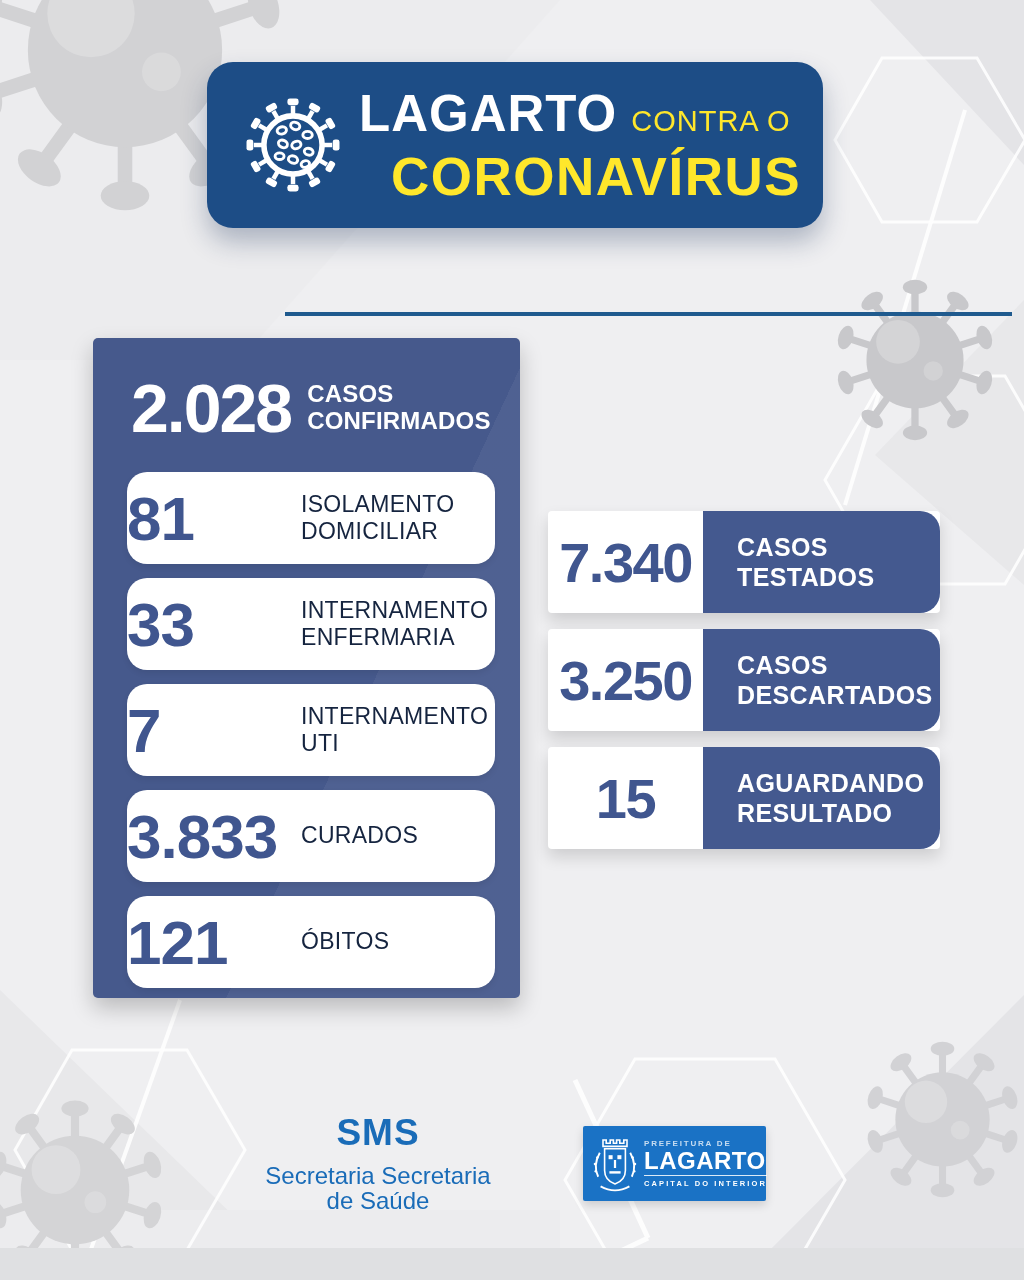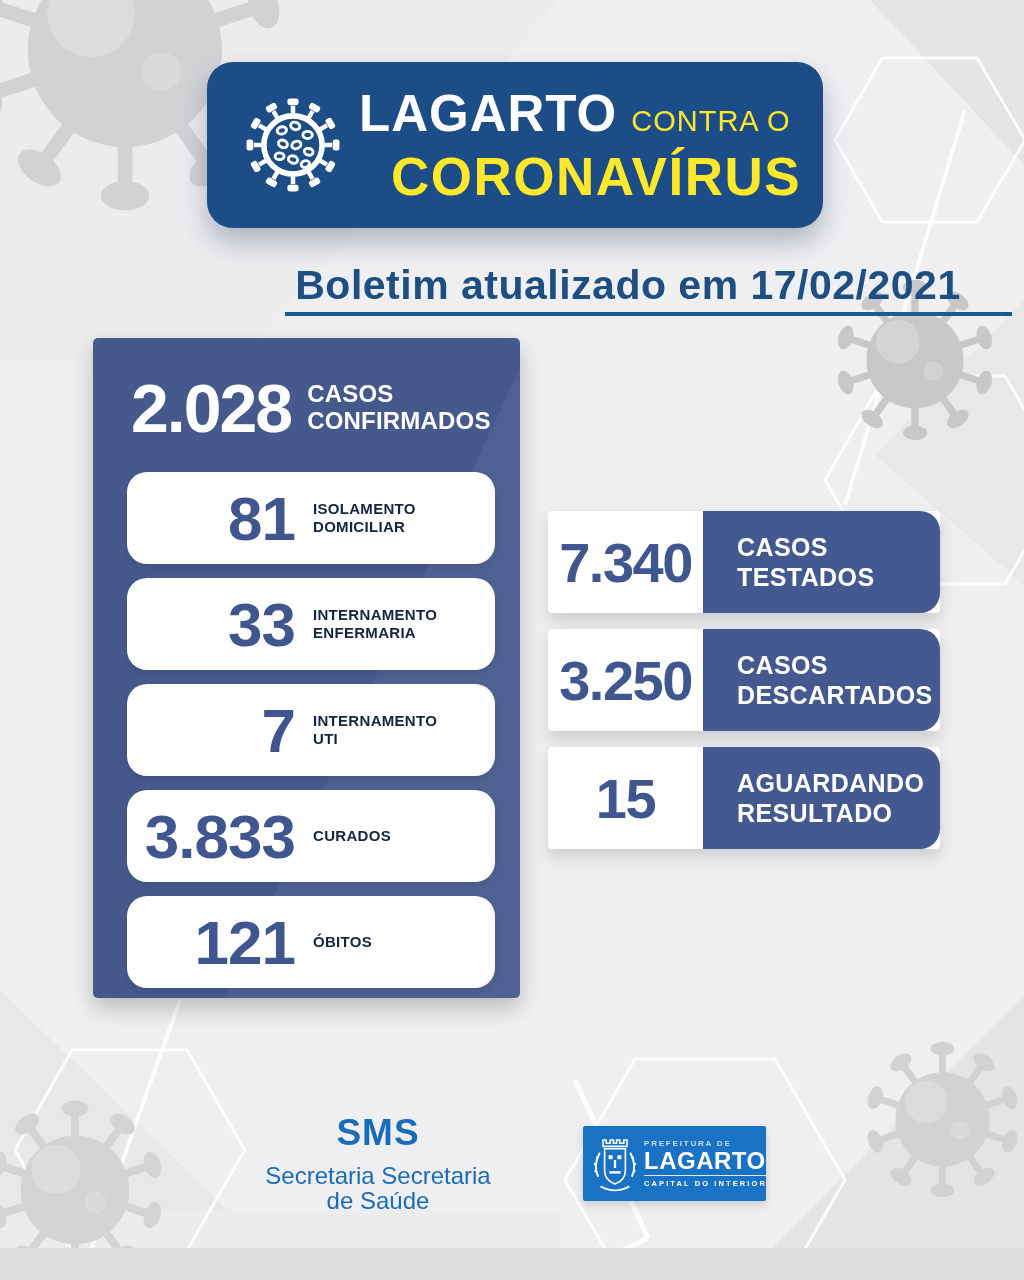--- a/index.html
+++ b/index.html
@@ -42,22 +42,22 @@
     background:var(--panel-blue);border-radius:5px;
     background-image:linear-gradient(115deg, rgba(255,255,255,0) 60%, rgba(255,255,255,.05) 60%);
     box-shadow:0 10px 22px rgba(0,0,0,.22);
   }
   .panel-head{display:flex;align-items:center;padding:24px 0 0 38px;height:92px;}
   .panel-value{font-size:68px;font-weight:bold;color:#fff;letter-spacing:-2px;white-space:nowrap;}
   .panel-label{margin-left:16px;color:#fff;font-weight:bold;font-size:24px;line-height:1.12;letter-spacing:.2px;}
   .panel-label span{display:block;}
   .panel-cards{margin:18px 25px 0 34px;display:flex;flex-direction:column;gap:14px;}
   .p-card{background:#fff;border-radius:20px;height:92px;display:flex;align-items:center;box-shadow:0 3px 6px rgba(0,0,0,.08);}
-  .p-card .num{flex:0 0 168px;text-align:right;font-size:62px;font-weight:bold;color:var(--number-blue);letter-spacing:-1px;white-space:nowrap;}
-  .p-card .lbl{font-size:15px;font-weight:bold;color:var(--label-navy);line-height:1.18;letter-spacing:.3px;padding-left:6px;margin-left:12px;}
+  .p-card .num{flex:0 0 168px;text-align:left;font-size:62px;font-weight:bold;color:var(--number-blue);letter-spacing:-1px;white-space:nowrap;}
+  .p-card .lbl{font-size:23px;font-weight:normal;color:var(--label-navy);line-height:1.18;letter-spacing:.3px;padding-left:6px;}
   .p-card .lbl span{display:block;}
 
   
   .side-cards{position:absolute;left:548px;top:511px;width:392px;z-index:2;display:flex;flex-direction:column;gap:16px;}
   .s-card{position:relative;height:102px;background:#fff;border-radius:4px;box-shadow:0 8px 16px rgba(0,0,0,.14);}
   .s-card .num{
     position:absolute;left:0;top:0;bottom:0;width:155px;display:flex;align-items:center;justify-content:center;
     font-size:56px;font-weight:bold;color:var(--number-blue);letter-spacing:-1.5px;white-space:nowrap;
   }
   .s-card .blue{
@@ -237,21 +237,20 @@
     </svg>
     <div class="banner-text">
       <div class="line1">
         <span class="t-white">LAGARTO</span>
         <span class="t-accent">CONTRA O</span>
       </div>
       <div class="line2">CORONAVÍRUS</div>
     </div>
   </header>
 
-  <div class="bulletin-heading">Boletim atualizado em 17/02/2021</div>
   <div class="bulletin-underline"></div>
 
   <section class="panel">
     <div class="panel-head">
       <div class="panel-value">2.028</div>
       <div class="panel-label">
         <span>CASOS</span>
         <span>CONFIRMADOS</span>
       </div>
     </div>

